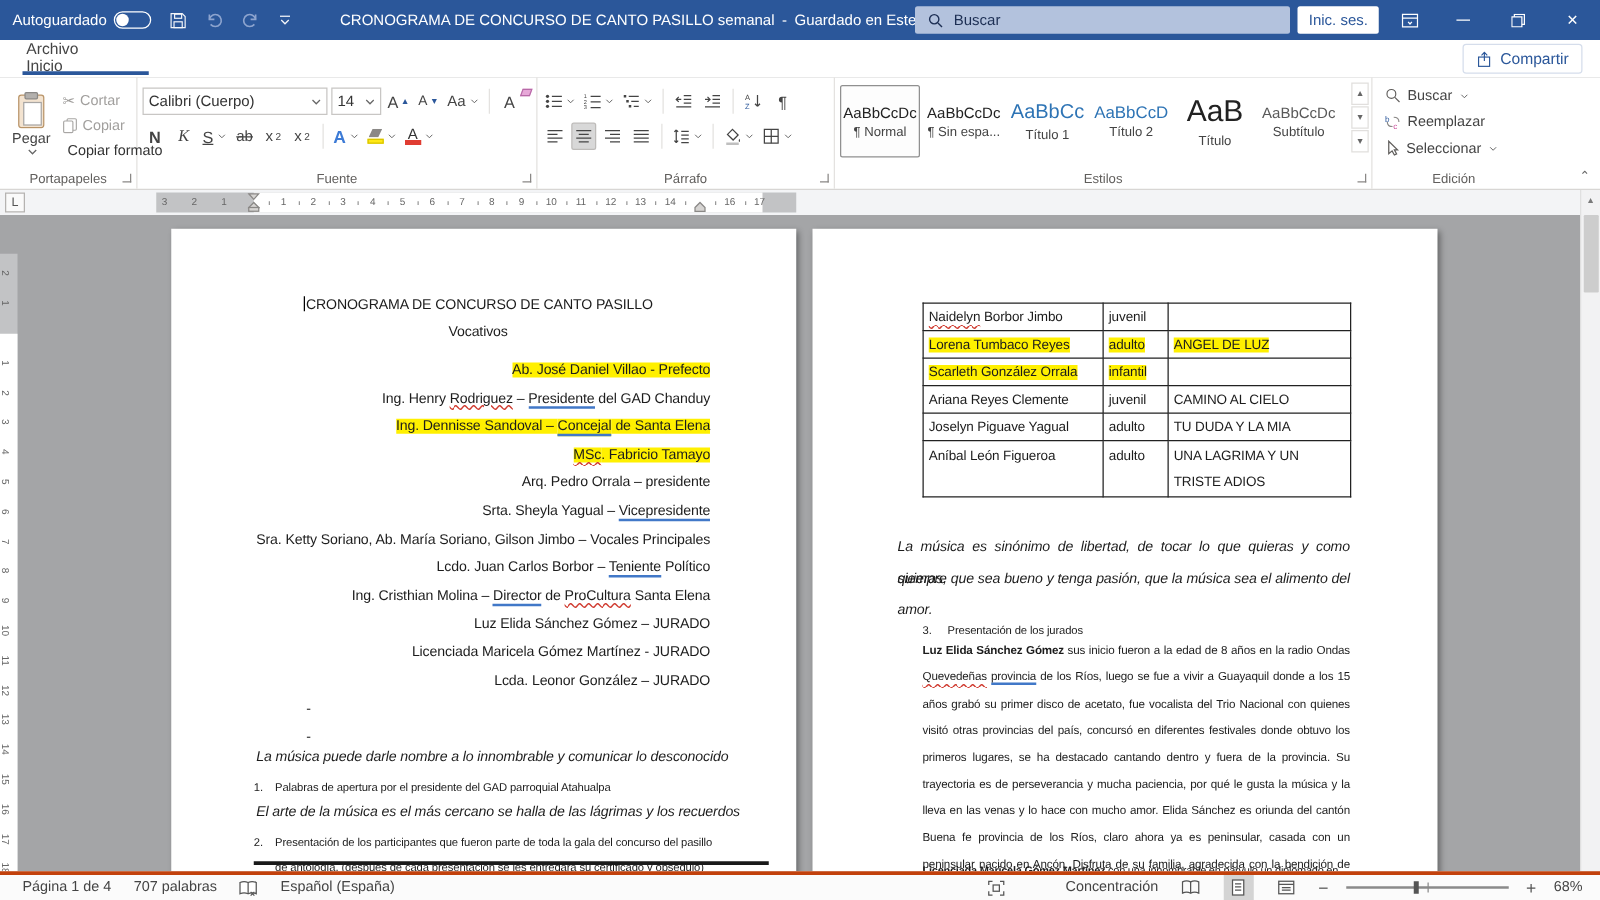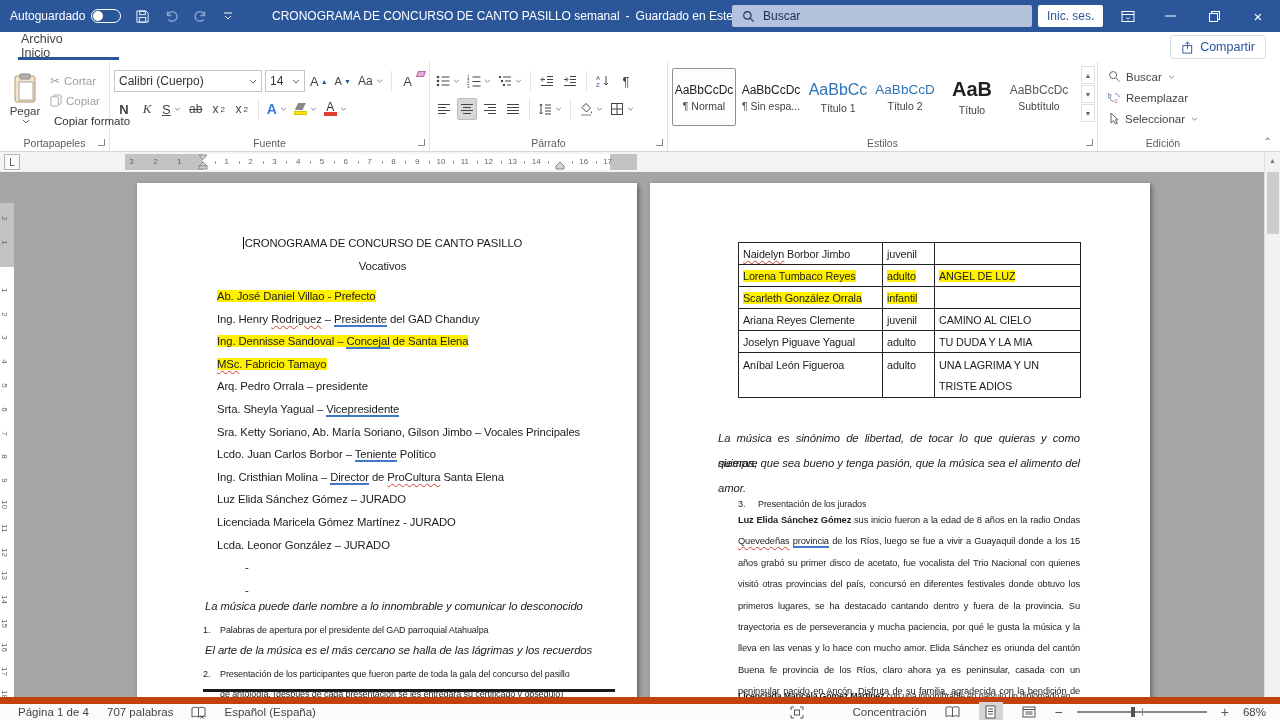--- a/index.html
+++ b/index.html
@@ -63,21 +63,21 @@
   .hl-ic { display:flex; flex-direction:column; align-items:center; gap:1px; }
 
   
   #styles-row { display:flex; gap:3px; padding-top:2px; }
   .style-card { width:64px; height:58px; display:flex; flex-direction:column; align-items:center; justify-content:center; gap:3px; border:1px solid transparent; border-radius:2px; }
   .style-card.sel { border-color:#909090; background:#fdfdfd; }
   .style-card .lab { font-size:10.5px; color:#444; white-space:nowrap; }
   .prev-normal { font-size:12px; color:#222; }
   .prev-h1 { font-size:16px; color:#2e74b5; }
   .prev-h2 { font-size:13.5px; color:#2e74b5; }
-  .prev-title { font-size:20px; color:#222; font-weight:700; }
+  .prev-title { font-size:24px; color:#222; font-weight:400; }
   .prev-subtitle { font-size:12px; color:#595959; }
   #styles-scroll { position:absolute; right:2px; top:4px; width:14px; display:flex; flex-direction:column; gap:1px; }
   #styles-scroll div { height:18px; border:1px solid #e1dfdd; display:flex; align-items:center; justify-content:center; font-size:7px; color:#666; }
 
   .ed-row { display:flex; align-items:center; gap:5px; height:21px; font-size:11.5px; color:#444; white-space:nowrap; }
   #collapse-ribbon { position:absolute; right:8px; bottom:4px; color:#666; font-size:10px; }
 
   
   #rulerrow { position:absolute; top:152px; left:0; width:1280px; height:20px; background:#f3f4f6; }
   #tabsel { position:absolute; left:4px; top:2px; width:16px; height:16px; background:#fafafa; border:1px solid #b5b3b1; font-size:10px; color:#555; display:flex; align-items:center; justify-content:center; }
@@ -96,21 +96,21 @@
   .abs { position:absolute; }
   .hl { background:#fff000; }
   .bu { border-bottom:2px solid #4178c8; }
   .sq { text-decoration:underline; text-decoration-style:wavy; text-decoration-color:#d03b30; text-decoration-thickness:1px; text-underline-offset:2px; }
   .b { font-weight:bold; }
   .doc11 { font-size:11.3px; letter-spacing:-.1px; white-space:nowrap; }
   .docline { height:22.6px; line-height:22.6px; }
   .caret { display:inline-block; width:1px; height:12px; background:#000; vertical-align:-2px; margin-right:1px; }
   #p1-title { top:54px; left:42px; width:407px; text-align:center; }
   #p1-sub { top:77px; left:42px; width:407px; text-align:center; }
-  #vocativos { top:102px; left:80px; }
+  #vocativos { top:102px; left:68px;text-align:right; }
   #p1-dashes { top:373px; left:108px; }
   .quote { font-style:italic; font-size:11.3px; white-space:nowrap; letter-spacing:-.1px; }
   #p1-quote1 { top:417px; left:68px; }
   #p1-quote2 { top:461px; left:68px; }
   .numitem { font-size:9px; letter-spacing:-.1px; white-space:nowrap; line-height:20px; }
   .inum { position:absolute; }
   #p1-item1 { top:437px; } #p1-item2 { top:481px; } 
   #p1-tableline { top:506px; left:66px; width:412px; height:2.5px; background:#1a1a1a; }
 
   #singers { top:59px; left:88px; border-collapse:collapse; table-layout:fixed; }
@@ -124,21 +124,21 @@
   .bio { position:absolute; left:88px; width:342px; font-size:9.3px; line-height:21.4px; text-align:justify; letter-spacing:-.12px; color:#1c1c1c; }
   #bio1 { top:327px; }
   #bio2 { top:503px; white-space:nowrap; font-size:8.8px; letter-spacing:-.2px; }
 
   
   #vscroll { position:absolute; right:0; top:152px; width:16px; height:545px; background:#f2f2f3; border-left:1px solid #e0e0e0; }
   #vscroll .arr { height:16px; display:flex; align-items:center; justify-content:center; font-size:7px; color:#7a7a7a; }
   #vscroll .thumb { position:absolute; top:20px; left:2px; width:12px; height:62px; background:#cdcdcd; border-radius:1px; }
 
   
-  #statusbar { position:absolute; bottom:0; left:0; width:1280px; height:23px; background:#fbfbfb; border-top:7px solid #c2410c; display:flex; align-items:center; font-size:11.5px; color:#444; }
+  #statusbar { position:absolute; bottom:0; left:0; width:1280px; height:23px; background:#fbfbfb; border-top:3px solid #c2410c; display:flex; align-items:center; font-size:11.5px; color:#444; }
   #statusbar .sb-item { margin-left:18px; display:flex; align-items:center; gap:5px; white-space:nowrap; }
   #sb-right { margin-left:auto; display:flex; align-items:center; gap:14px; margin-right:14px; }
   .view-ic { width:24px; height:20px; display:flex; align-items:center; justify-content:center; }
   .view-ic.active { background:#d4d4d4; }
   #zoom-track { width:130px; height:2px; background:#8a8a8a; position:relative; }
   #zoom-track .tick { position:absolute; left:50%; top:-3px; width:1px; height:8px; background:#8a8a8a; }
   #zoom-thumb { position:absolute; left:42%; top:-4px; width:4px; height:10px; background:#555; }
   .zpm { font-size:14px; color:#555; }
 </style>
 </head>

